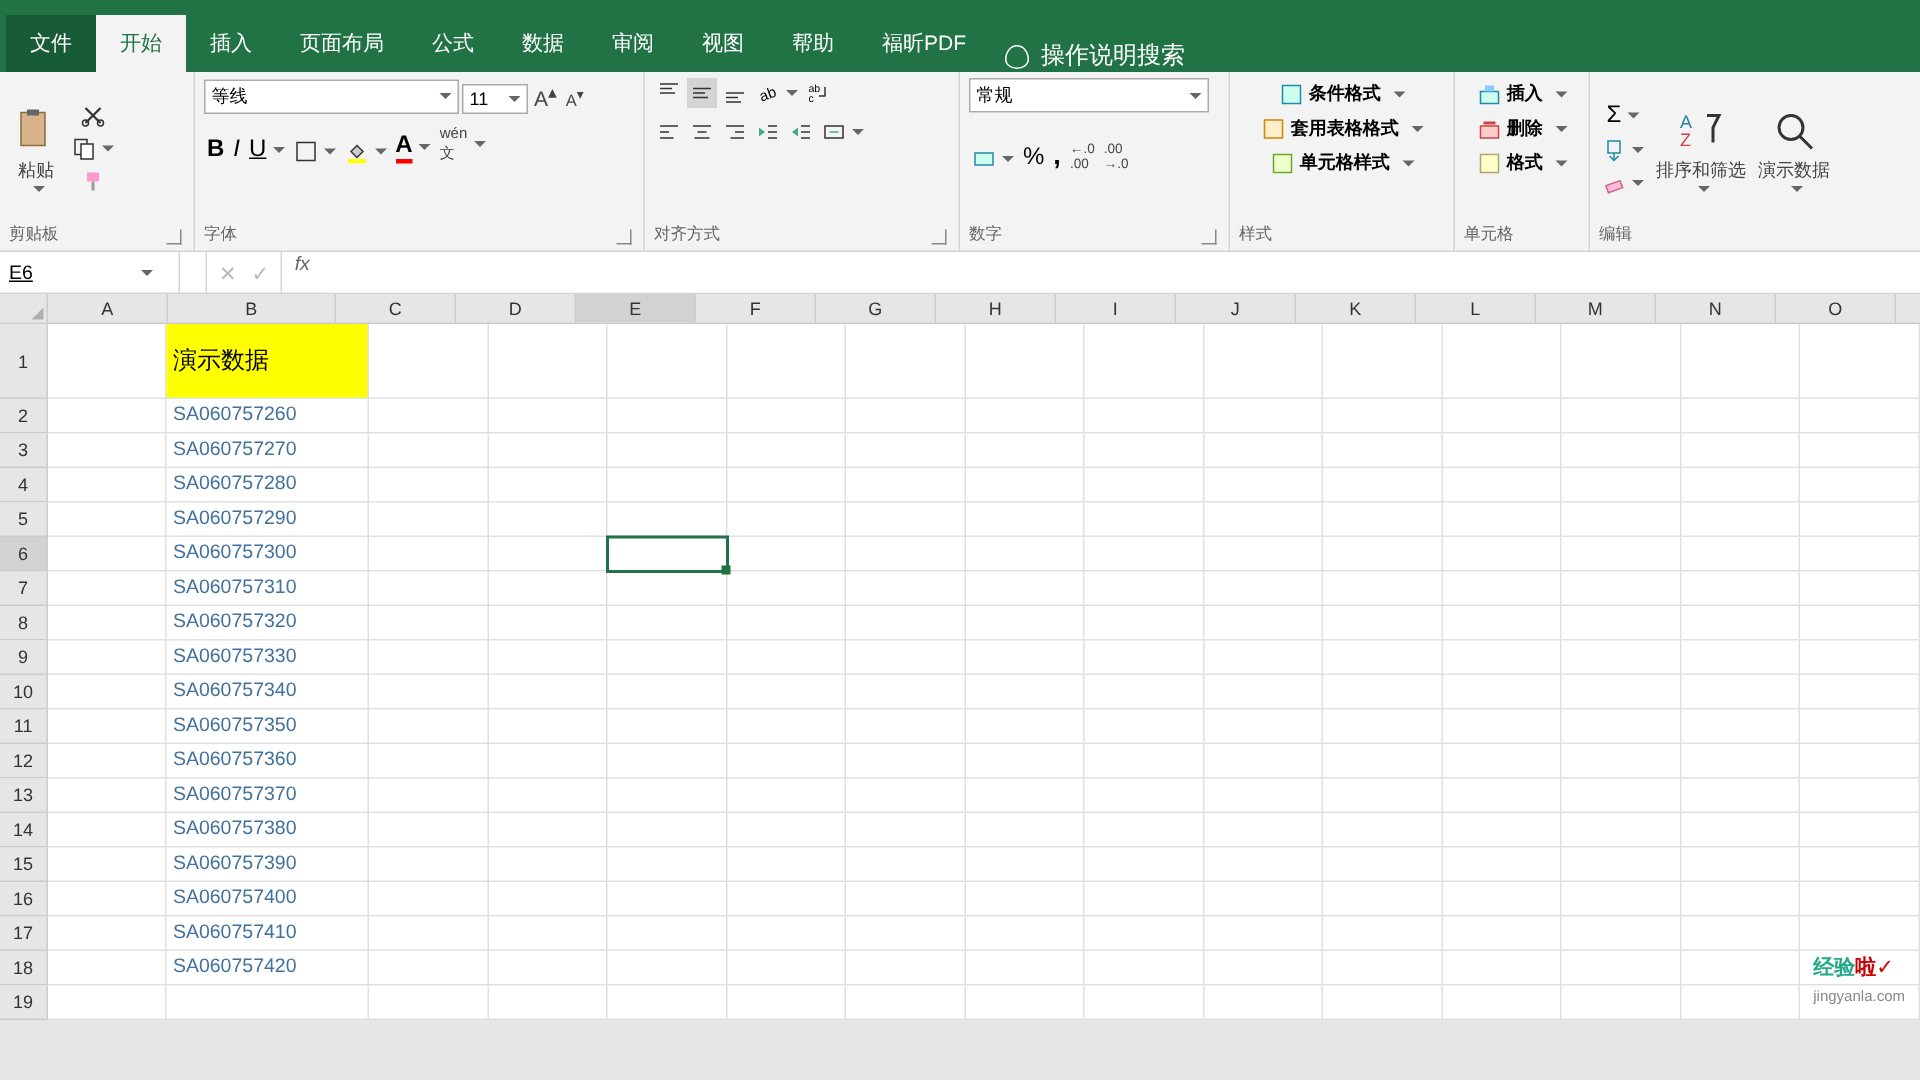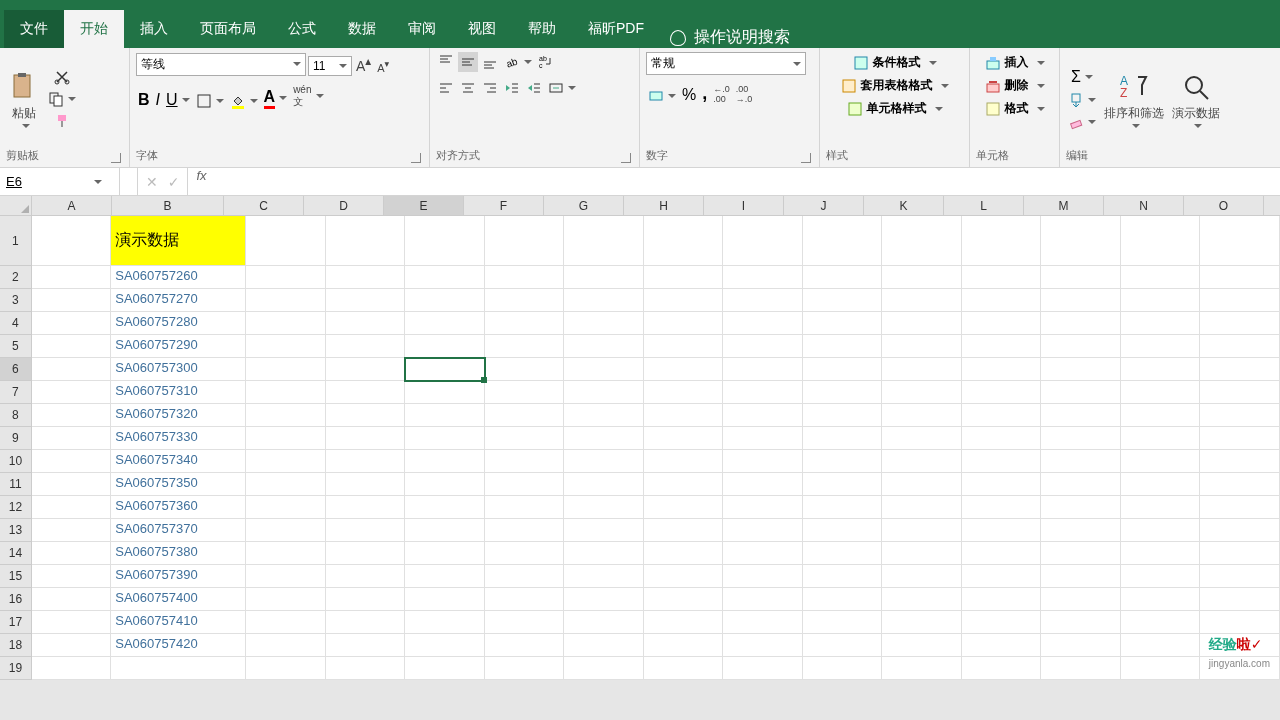--- a/index.html
+++ b/index.html
@@ -259,21 +259,21 @@
               <path d="M5 8 L11 8" stroke="#4a8"></path>
             </svg>
             <span class="drop"></span>
           </div>
       </div>
     </div>
     <div class="group-label"><span>对齐方式</span><span class="group-launcher"></span></div>
   </div>
 
   <div class="group" style="width:180px">
-    <div class="col" style="gap:6px;width:100%">
+    <div class="col" style="gap:16px;width:100%">
       <div class="combo" style="width:160px">
           <span>常规</span>
           <span class="drop"></span>
         </div>
       <div class="row">
         <div class="btn">
             <svg class="icon" viewBox="0 0 16 16">
               <rect x="2" y="4" width="12" height="8" fill="#cfe" stroke="#28a"></rect>
             </svg>
             <span class="drop"></span>

